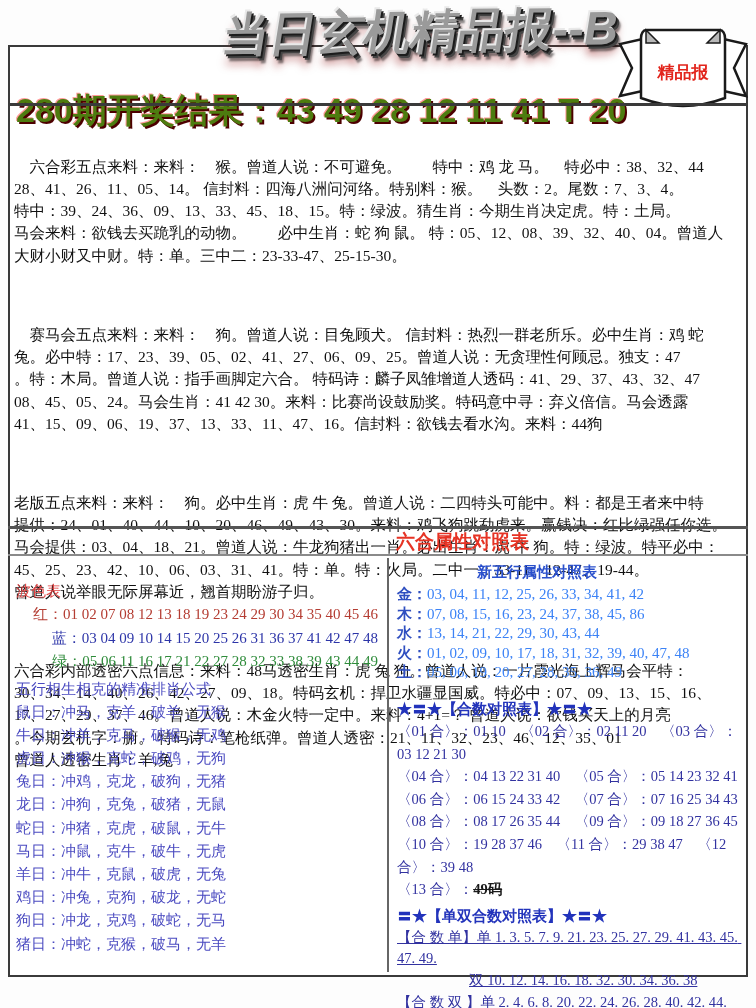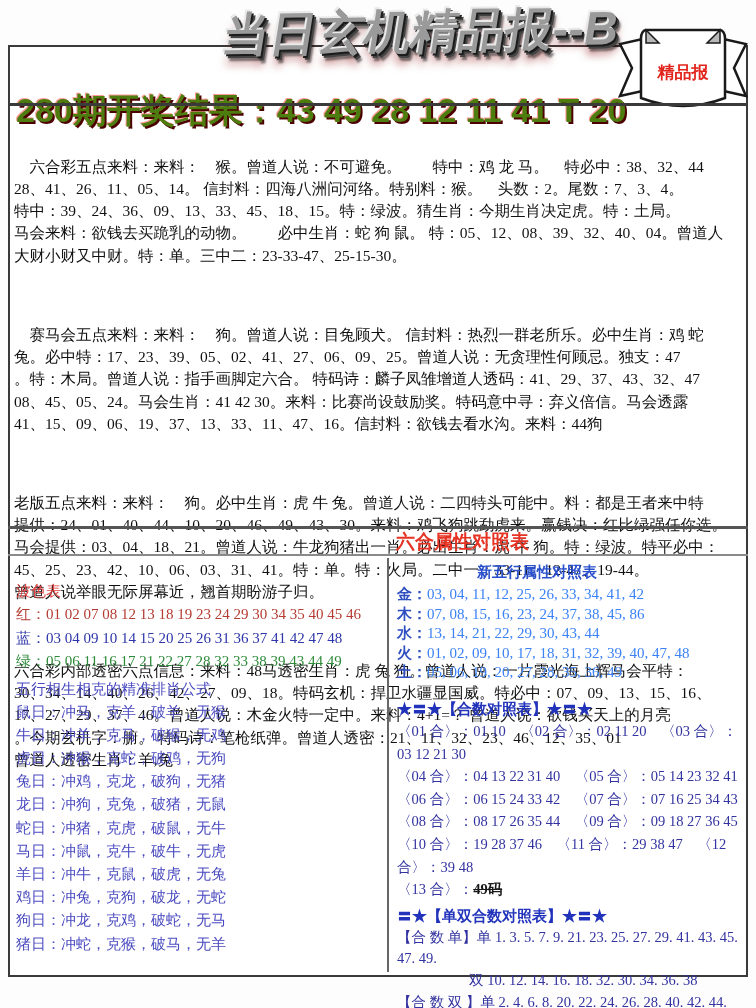--- a/index.html
+++ b/index.html
@@ -31,37 +31,37 @@
   .rule-top{position:absolute;left:8px;top:526px;width:740px;border-top:3px solid #555;}
   .rule-bottom{position:absolute;left:8px;top:554px;width:740px;border-top:2px solid #8a8a8a;}
   .section-title{position:absolute;left:396px;top:529px;white-space:nowrap;
         font-family:"Liberation Sans","DejaVu Sans",sans-serif;
         font-size:19px;font-weight:bold;color:#e63324;text-align:center;}
 
   .vdivider{position:absolute;left:387px;top:558px;height:414px;border-left:2px solid #666;}
 
   .left-col{position:absolute;left:16px;top:580px;width:362px;font-size:15px;}
   .wave-title{color:#e04040;line-height:23px;}
-  .wave-row{line-height:23.5px;white-space:pre-wrap;}
+  .wave-row{line-height:23.5px;white-space:pre-wrap;text-align:right;}
   .wave-red{color:#b43c32;}
   .wave-blue{color:#2d35a8;}
   .wave-green{color:#2e8b3a;}
   .formula-title{color:#4a4ac0;line-height:23px;margin-top:4px;}
   .zodiac-row{color:#4a4ac0;line-height:23.2px;white-space:pre-wrap;}
 
   .right-col{position:absolute;left:397px;top:562px;width:346px;font-size:15px;}
   .fe-title{color:#2a50cc;font-weight:bold;text-align:center;width:280px;line-height:20px;margin-bottom:3px;}
   .element-row{line-height:19.6px;white-space:pre-wrap;}
   .element-label{color:#2f4fc0;font-weight:bold;}
   .element-numbers{color:#3b82f6;}
   .hesu-title{color:#2233bb;font-weight:bold;margin-top:15px;line-height:22px;}
   .hesu-row{color:#3232a0;line-height:22.6px;white-space:pre-wrap;font-size:14.5px;}
   .struck{color:#1a1a1a;font-weight:bold;text-decoration:line-through;}
   .ds-title{color:#2233bb;font-weight:bold;margin-top:4px;line-height:22px;}
-  .ds-row{color:#3232a0;line-height:21.6px;white-space:pre-wrap;font-size:14.5px;}
+  .ds-row{color:#3232a0;line-height:21.6px;white-space:pre-wrap;font-size:14.5px;text-decoration:underline;}
   .ds-indent{padding-left:72px;}
 </style>
 </head>
 <body>
 
 <div class="page">
 
   <div class="outer-border"></div>
 
   <div class="title3d">当日玄机精品报--B</div>

